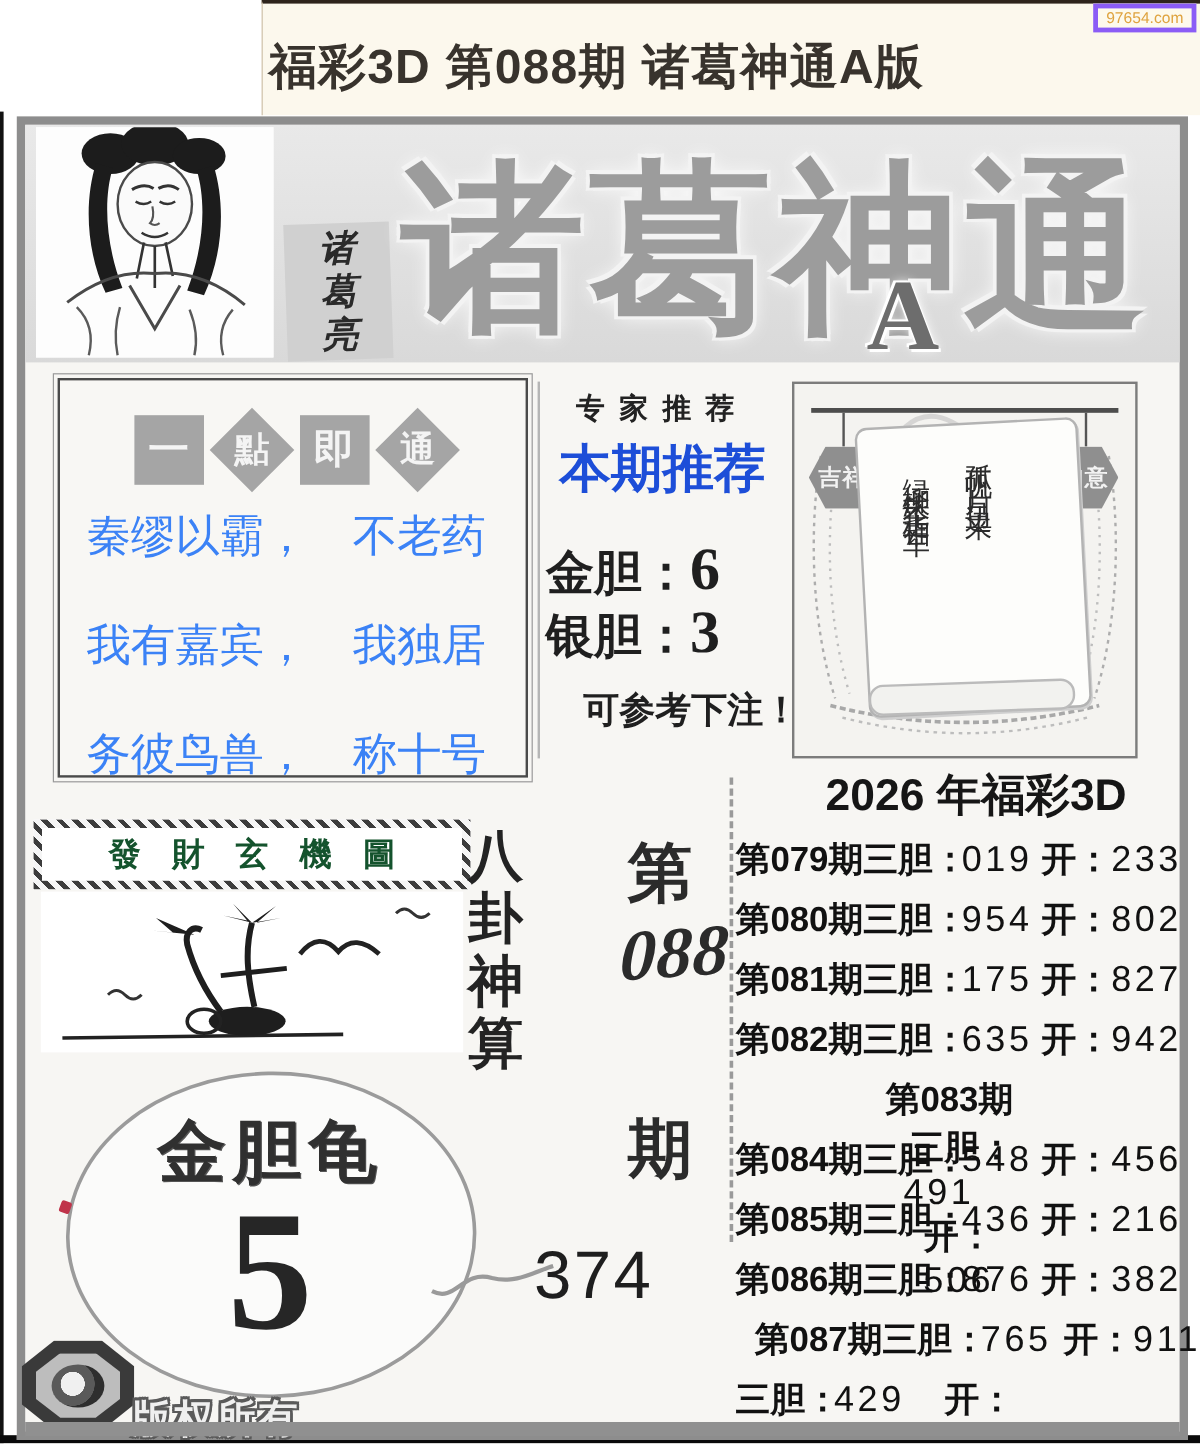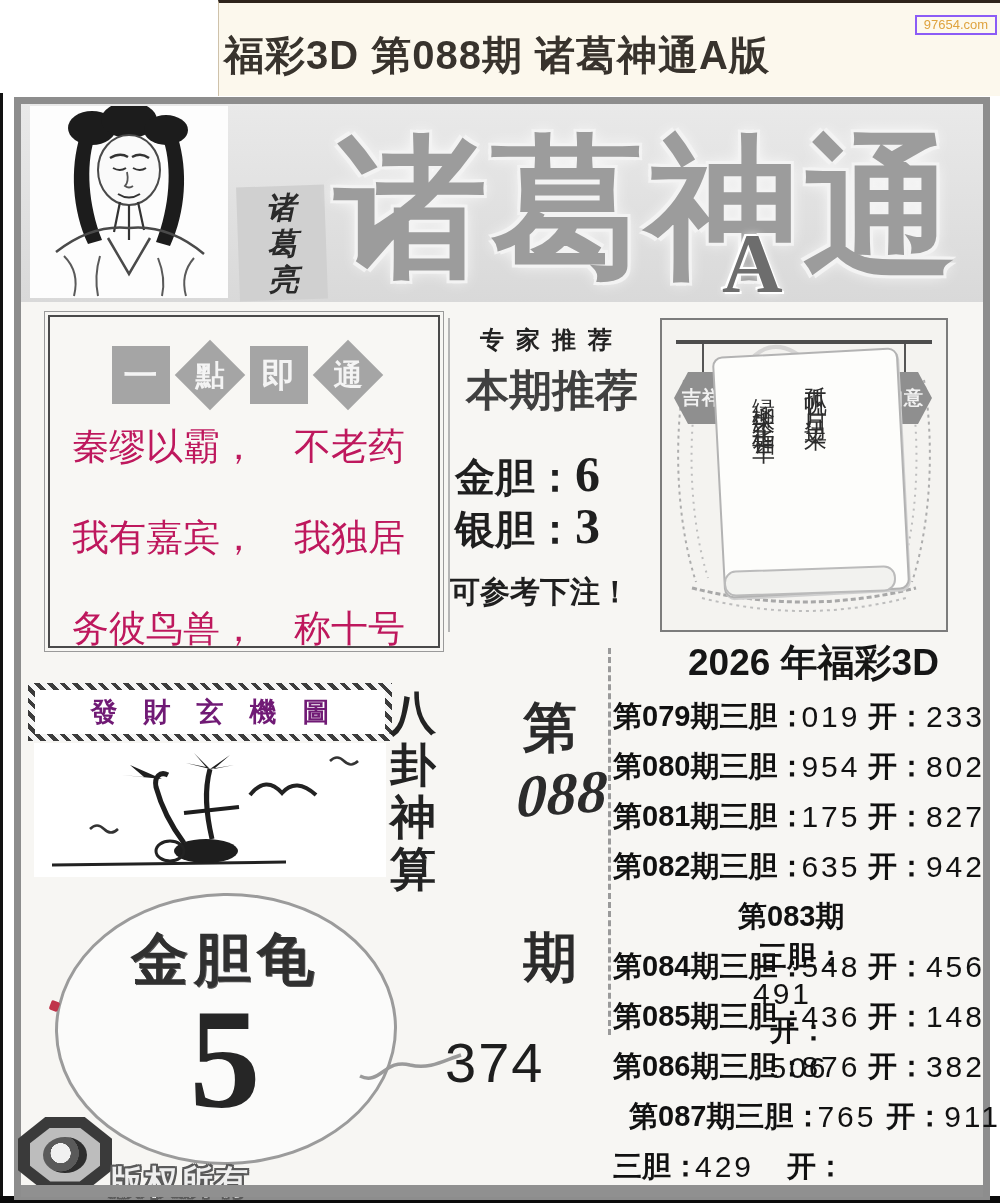--- a/index.html
+++ b/index.html
@@ -2,21 +2,21 @@
 <html><head>
 <meta charset="utf-8">
 <style>
   html,body{margin:0;padding:0;}
   body{width:1000px;height:1203px;background:#ffffff;font-family:"Liberation Sans","DejaVu Sans",sans-serif;}
   .page{position:relative;width:1000px;height:1203px;background:#fff;overflow:hidden;}
   .abs{position:absolute;}
 
   
   .cream{left:218px;top:0;width:782px;height:96px;background:#fcf8ed;border-top:3px solid #2e241c;border-left:1px solid #cfc2aa;box-sizing:border-box;}
-  .badge{right:3px;top:3px;width:78px;height:16px;border:2px solid #8b5cf6;color:#dfa33f;font-size:13px;line-height:16px;text-align:center;background:#fdf9ec;margin-top:12px;}
+  .badge{right:3px;top:3px;width:78px;height:16px;border:4px solid #8b5cf6;color:#dfa33f;font-size:13px;line-height:16px;text-align:center;background:#fdf9ec;}
   .page-title{left:224px;top:28px;font-size:40px;font-weight:bold;color:#38332d;letter-spacing:1px;white-space:nowrap;}
 
   
   .left-black{left:0;top:93px;width:3px;height:1110px;background:#121212;}
   .bottom-black{left:0;top:1196px;width:1000px;height:7px;background:#0a0a0a;}
 
   
   .frame{left:14px;top:97px;width:976px;height:1103px;border:7px solid #8d8d8d;background:#f7f6f3;box-sizing:border-box;}
   .gray-bar{left:21px;top:1185px;width:962px;height:12px;background:#909090;}
 
@@ -32,47 +32,47 @@
   .edition-a{left:722px;top:222px;font-family:"Liberation Serif","DejaVu Serif",serif;font-weight:bold;
     font-size:84px;color:#6d6d6d;line-height:1;text-shadow:0 0 3px #fff,0 0 10px #fff,2px 2px 0 #fff,-2px -2px 0 #fff;}
 
   
   .poem-box{left:48px;top:315px;width:392px;height:333px;background:#f8f7f4;border:2px solid #4a4a4a;outline:1px solid #9a9a9a;outline-offset:3px;box-sizing:border-box;}
   .poem-shapes{left:60px;top:340px;width:368px;height:70px;display:flex;justify-content:center;align-items:center;gap:11px;}
   .shape{width:58px;height:58px;background:#a5a5a5;display:flex;align-items:center;justify-content:center;flex:0 0 auto;}
   .shape span{color:#f4f4f4;font-weight:900;font-size:34px;line-height:1;}
   .shape.di{transform:rotate(45deg) scale(.86);}
   .shape.di span{transform:rotate(-45deg);}
-  .poem-line{left:72px;width:360px;font-family:Liberation Mono, monospace;font-size:37px;color:#be185d;white-space:nowrap;}
+  .poem-line{left:72px;width:360px;font-family:Liberation Mono, monospace;font-size:37px;color:#3b82f6;white-space:nowrap;}
 
   
   .vrule{width:0;border-left:2px solid #b5b5b5;}
   .expert{left:452px;top:324px;width:200px;text-align:center;font-family:"Liberation Serif","DejaVu Serif",serif;font-weight:bold;font-size:24px;color:#222;letter-spacing:12px;}
-  .rec-title{left:452px;top:362px;width:200px;text-align:center;font-family:"Liberation Serif","DejaVu Serif",serif;font-weight:bold;font-size:43px;color:#404040;white-space:nowrap;}
+  .rec-title{left:452px;top:362px;width:200px;text-align:center;font-family:"Liberation Serif","DejaVu Serif",serif;font-weight:bold;font-size:43px;color:#1d4ed8;white-space:nowrap;}
   .dan-row{left:455px;width:200px;font-family:"Liberation Serif","DejaVu Serif",serif;color:#1f1f1f;white-space:nowrap;}
   .dan-row .lbl{font-size:40px;font-weight:bold;}
   .dan-row .val{font-size:50px;font-weight:600;}
-  .rec-note{left:450px;top:572px;width:210px;font-family:"Liberation Serif","DejaVu Serif",serif;font-weight:bold;font-size:30px;color:#1f1f1f;white-space:nowrap;}
+  .rec-note{left:450px;top:572px;width:210px;font-family:"Liberation Serif","DejaVu Serif",serif;font-weight:bold;font-size:30px;color:#1f1f1f;white-space:nowrap;padding-left:36px;}
 
   
   .scroll-box{left:660px;top:318px;width:288px;height:314px;background:#f4f3f0;border:2px solid #7c7c7c;box-sizing:border-box;}
   .scroll-bar{left:676px;top:340px;width:256px;height:4px;background:#4d4d4d;}
   .hanger{width:2px;height:28px;background:#555;top:344px;}
   .hex{width:56px;height:52px;top:372px;background:#8f8f8f;display:flex;align-items:center;justify-content:center;
     clip-path:polygon(25% 0,75% 0,100% 50%,75% 100%,25% 100%,0 50%);}
   .hex span{color:#f2f2f2;font-weight:bold;font-size:19px;letter-spacing:1px;}
   .scroll-paper{left:718px;top:352px;width:182px;height:238px;background:#fdfdfb;border:2px solid #b3b3b3;border-radius:10px;transform:rotate(-3deg);box-shadow:1px 2px 0 #cfcfcf;}
   .scroll-roll{left:724px;top:568px;width:168px;height:22px;background:#f2f2ef;border:2px solid #bbb;border-radius:12px;transform:rotate(-2deg);}
   .verse{font-family:"Liberation Serif","DejaVu Serif",serif;font-size:23px;color:#2c2c2c;writing-mode:vertical-rl;letter-spacing:7px;white-space:nowrap;}
 
   
   .mystery-title{left:28px;top:683px;width:364px;height:58px;background:#ffffff;border:7px solid;box-sizing:border-box;
     border-image:repeating-linear-gradient(45deg,#3c3c3c 0 4px,#f5f5f5 4px 9px) 7;
     display:flex;align-items:center;justify-content:center;}
-  .mystery-title span{font-family:"Liberation Serif","DejaVu Serif",serif;font-weight:bold;font-size:27px;color:#701a75;letter-spacing:26px;text-indent:26px;}
+  .mystery-title span{font-family:"Liberation Serif","DejaVu Serif",serif;font-weight:bold;font-size:27px;color:#14532d;letter-spacing:26px;text-indent:26px;}
   .mystery-draw{left:34px;top:743px;width:352px;height:134px;background:#fff;}
 
   
   .bagua-title{left:383px;top:688px;width:60px;text-align:center;font-family:"Liberation Serif","DejaVu Serif",serif;font-weight:bold;font-size:46px;line-height:52px;color:#232323;}
   .issue-char{left:518px;width:64px;text-align:center;font-family:"Liberation Serif","DejaVu Serif",serif;font-weight:bold;font-size:54px;color:#2b2b2b;}
   .issue-num{left:512px;top:760px;width:100px;text-align:center;font-family:"Liberation Serif","DejaVu Serif",serif;font-style:italic;font-weight:600;font-size:60px;color:#2b2b2b;transform:skewX(-6deg) rotate(-4deg);}
   .result-num{left:445px;top:1030px;font-size:56px;color:#1e1e1e;letter-spacing:2px;}
 
   
   .gold-ellipse{left:55px;top:893px;width:342px;height:272px;border:3px solid #9b9b9b;border-radius:50%;background:#fbfbfa;transform:rotate(-1deg);box-sizing:border-box;}
@@ -291,21 +291,21 @@
         <span class="hist-lbl">三胆：</span>
         <span class="hist-num">548</span>
         <span class="hist-lbl2">开：</span>
         <span class="hist-num2">456</span>
       </div>
       <div class="abs hist-row" style="top: 997px;">
         <span class="hist-issue">第085期</span>
         <span class="hist-lbl">三胆：</span>
         <span class="hist-num">436</span>
         <span class="hist-lbl2">开：</span>
-        <span class="hist-num2">148</span>
+        <span class="hist-num2">216</span>
       </div>
       <div class="abs hist-row" style="top: 1047px;">
         <span class="hist-issue">第086期</span>
         <span class="hist-lbl">三胆：</span>
         <span class="hist-num">876</span>
         <span class="hist-lbl2">开：</span>
         <span class="hist-num2">382</span>
       </div>
       <div class="abs hist-row" style="top: 1097px; margin-left: 16px;">
         <span class="hist-issue">第087期</span>

